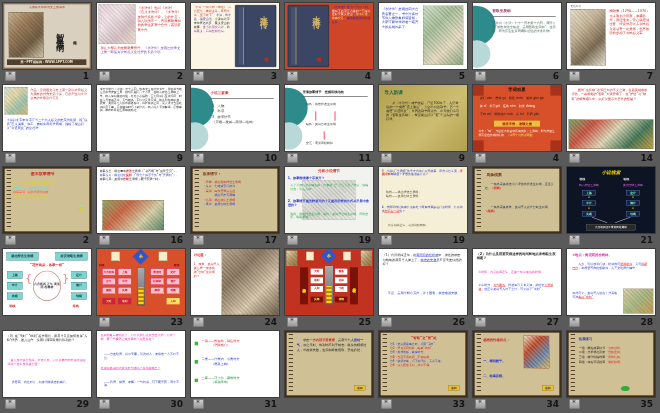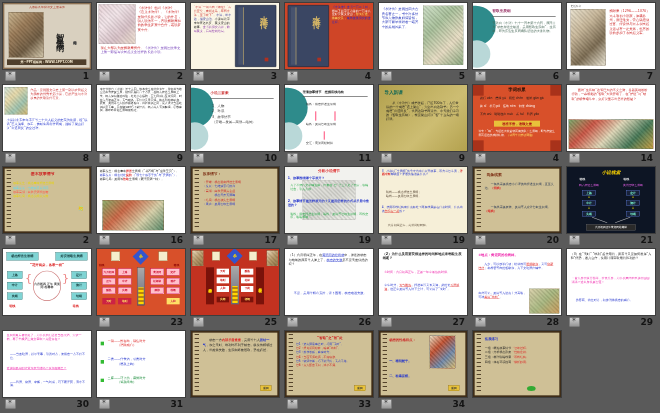--- a/index.html
+++ b/index.html
@@ -332,24 +332,20 @@
       </div>
     </div>
     <div class="cell">
       <div class="thumb">
         <div class="inner tpl-notebook">
           <div class="blk p" style="left: 14%; top: 6%; width: 52%; height: 10%; font-size: 11.5px;"><span style="color: rgb(122, 42, 16); font-weight: bold;">两条线索</span></div>
           <div class="blk p" style="left: 12%; top: 22%; width: 82%; height: 34%; font-size: 9px;"><span style="color: rgb(34, 51, 85);">　　一条线索是杨志小心谨慎地押送生辰纲，直至失陷。</span><span style="color: rgb(221, 34, 34); font-weight: bold;">（明线）</span></div>
           <div class="blk p" style="left: 12%; top: 58%; width: 82%; height: 36%; font-size: 9px;"><span style="color: rgb(34, 51, 85);">　　一条线索是晁盖、吴用等人定计智取生辰纲。</span><span style="color: rgb(221, 34, 34); font-weight: bold;">（暗线）</span></div>
         </div>
       </div>
-      <div class="cap">
-        <span class="t-icon"></span>
-        <span class="num">20</span>
-      </div>
     </div>
     <div class="cell">
       <div class="thumb">
         <div class="inner tpl-dark">
           <div class="blk p" style="left: 25%; top: 3%; width: 50%; height: 11%; font-size: 14px; text-align: center;"><span style="color: rgb(255, 215, 0); font-weight: bold; font-style: italic;">小说线索</span></div>
           <div class="blk p" style="left: 14%; top: 16%; width: 20%; height: 8%; font-size: 9px;"><span style="color: rgb(238, 238, 238); font-weight: bold;">明线</span></div>
           <div class="blk p" style="left: 64%; top: 16%; width: 20%; height: 8%; font-size: 9px;"><span style="color: rgb(238, 238, 238); font-weight: bold;">暗线</span></div>
           <div class="blk p" style="left: 4%; top: 25%; width: 42%; height: 8%; font-size: 8.5px; text-align: center;"><span style="color: rgb(255, 102, 255);">杨志押送生辰纲</span></div>
           <div class="blk p" style="left: 54%; top: 25%; width: 42%; height: 8%; font-size: 8.5px; text-align: center;"><span style="color: rgb(255, 102, 255);">吴用智取生辰纲</span></div>
           <div class="blk box" style="left: 17%; top: 35%; width: 16%; height: 8%; font-size: 8.5px; color: rgb(127, 255, 212); background: rgb(24, 34, 58); border: 1px solid rgb(102, 136, 238);">上路</div>
@@ -419,20 +415,33 @@
           <div class="blk box" style="left: 79%; top: 74%; width: 15%; height: 10%; font-size: 8px; color: rgb(204, 34, 68); background: rgb(255, 224, 102);">人和</div>
         </div>
       </div>
       <div class="cap">
         <span class="t-icon"></span>
         <span class="num">23</span>
       </div>
     </div>
     <div class="cell">
       <div class="thumb">
+        <div class="inner tpl-plain">
+          <div class="blk p" style="left: 3%; top: 6%; width: 30%; height: 10%; font-size: 10px;"><span style="color: rgb(221, 34, 34); font-weight: bold;">讨论题：</span></div>
+          <div class="blk p" style="left: 3%; top: 20%; width: 30%; height: 72%; font-size: 9px;"><span style="color: rgb(221, 34, 34);">1、晁盖、吴用等人是怎样一步步实施“智取”生辰纲的？</span></div>
+          <div class="blk img" style="left: 35%; top: 0%; width: 65%; height: 100%; background: repeating-linear-gradient(45deg, rgba(0, 0, 0, 0.1) 0px, rgba(0, 0, 0, 0.1) 4px, rgba(255, 255, 255, 0.06) 4px, rgba(255, 255, 255, 0.06) 9px), linear-gradient(135deg, rgb(185, 168, 140), rgb(138, 119, 96), rgb(216, 200, 172), rgb(107, 90, 68));"></div>
+        </div>
+      </div>
+      <div class="cap">
+        <span class="t-icon"></span>
+        <span class="num">24</span>
+      </div>
+    </div>
+    <div class="cell">
+      <div class="thumb">
         <div class="inner tpl-plain" style="background: rgb(194, 50, 32);">
           <div class="blk img" style="left: 1%; top: 2%; width: 13%; height: 24%; background: repeating-linear-gradient(45deg, rgba(0, 0, 0, 0.1) 0px, rgba(0, 0, 0, 0.1) 4px, rgba(255, 255, 255, 0.06) 4px, rgba(255, 255, 255, 0.06) 9px), linear-gradient(135deg, rgb(232, 216, 184), rgb(184, 152, 104), rgb(136, 112, 64));"></div>
           <div class="blk img" style="left: 86%; top: 2%; width: 13%; height: 24%; background: repeating-linear-gradient(45deg, rgba(0, 0, 0, 0.1) 0px, rgba(0, 0, 0, 0.1) 4px, rgba(255, 255, 255, 0.06) 4px, rgba(255, 255, 255, 0.06) 9px), linear-gradient(135deg, rgb(232, 216, 184), rgb(184, 152, 104), rgb(136, 112, 64));"></div>
           <div class="blk box" style="left: 24%; top: 4%; width: 9%; height: 13%; background: rgb(245, 238, 204); border: 1px solid rgb(136, 102, 51);"></div>
           <div class="blk box" style="left: 66%; top: 4%; width: 9%; height: 13%; background: rgb(245, 238, 204); border: 1px solid rgb(136, 102, 51);"></div>
           <div class="blk box" style="left: 43%; top: 2%; width: 13%; height: 17%; font-size: 11px; color: rgb(255, 215, 0); background: rgb(51, 85, 204); transform: rotate(45deg);">智</div>
           <div class="blk vt" style="left: 17%; top: 28%; width: 9%; height: 56%; font-size: 10px; color: rgb(255, 215, 0); background: rgb(122, 18, 10);">杨志押送</div>
           <div class="blk vt" style="left: 74%; top: 28%; width: 9%; height: 56%; font-size: 10px; color: rgb(255, 215, 0); background: rgb(122, 18, 10);">吴用智取</div>
           <div class="blk box" style="left: 45.5%; top: 26%; width: 9%; height: 58%; background: linear-gradient(rgb(170, 170, 170), rgb(102, 102, 119));"></div>
           <div class="blk box" style="left: 47%; top: 56%; width: 6%; height: 26%; background: repeating-linear-gradient(0deg, rgb(255, 215, 0) 0px, rgb(255, 215, 0) 6px, rgb(184, 134, 11) 6px, rgb(184, 134, 11) 12px);"></div>
@@ -581,14 +590,18 @@
       <div class="thumb">
         <div class="inner tpl-notebook">
           <div class="blk p" style="left: 12%; top: 6%; width: 52%; height: 10%; font-size: 10px;"><span style="color: rgb(34, 51, 204); font-weight: bold;">拓展练习</span></div>
           <div class="blk p" style="left: 12%; top: 20%; width: 84%; height: 62%; font-size: 8.8px; line-height: 1.6;"><span style="color: rgb(34, 34, 34);">一组：概括故事情节</span><span style="color: rgb(221, 34, 34);">「智取过程」
 </span><span style="color: rgb(34, 34, 34);">二组：分析杨志形象</span><span style="color: rgb(221, 34, 34);">「性格悲剧」
 </span><span style="color: rgb(34, 34, 34);">三组：梳理明暗线索</span><span style="color: rgb(221, 34, 34);">「双线结构」
 </span><span style="color: rgb(34, 34, 34);">四组：体会环境描写</span><span style="color: rgb(221, 34, 34);">「烘托妙用」</span></div>
           <div class="blk box" style="left: 62%; top: 85%; width: 10%; height: 8%; background: rgb(51, 170, 51); border-radius: 50%;"></div>
         </div>
       </div>
+      <div class="cap">
+        <span class="t-icon"></span>
+        <span class="num">35</span>
+      </div>
     </div>
   </div>
 
 </body></html>

